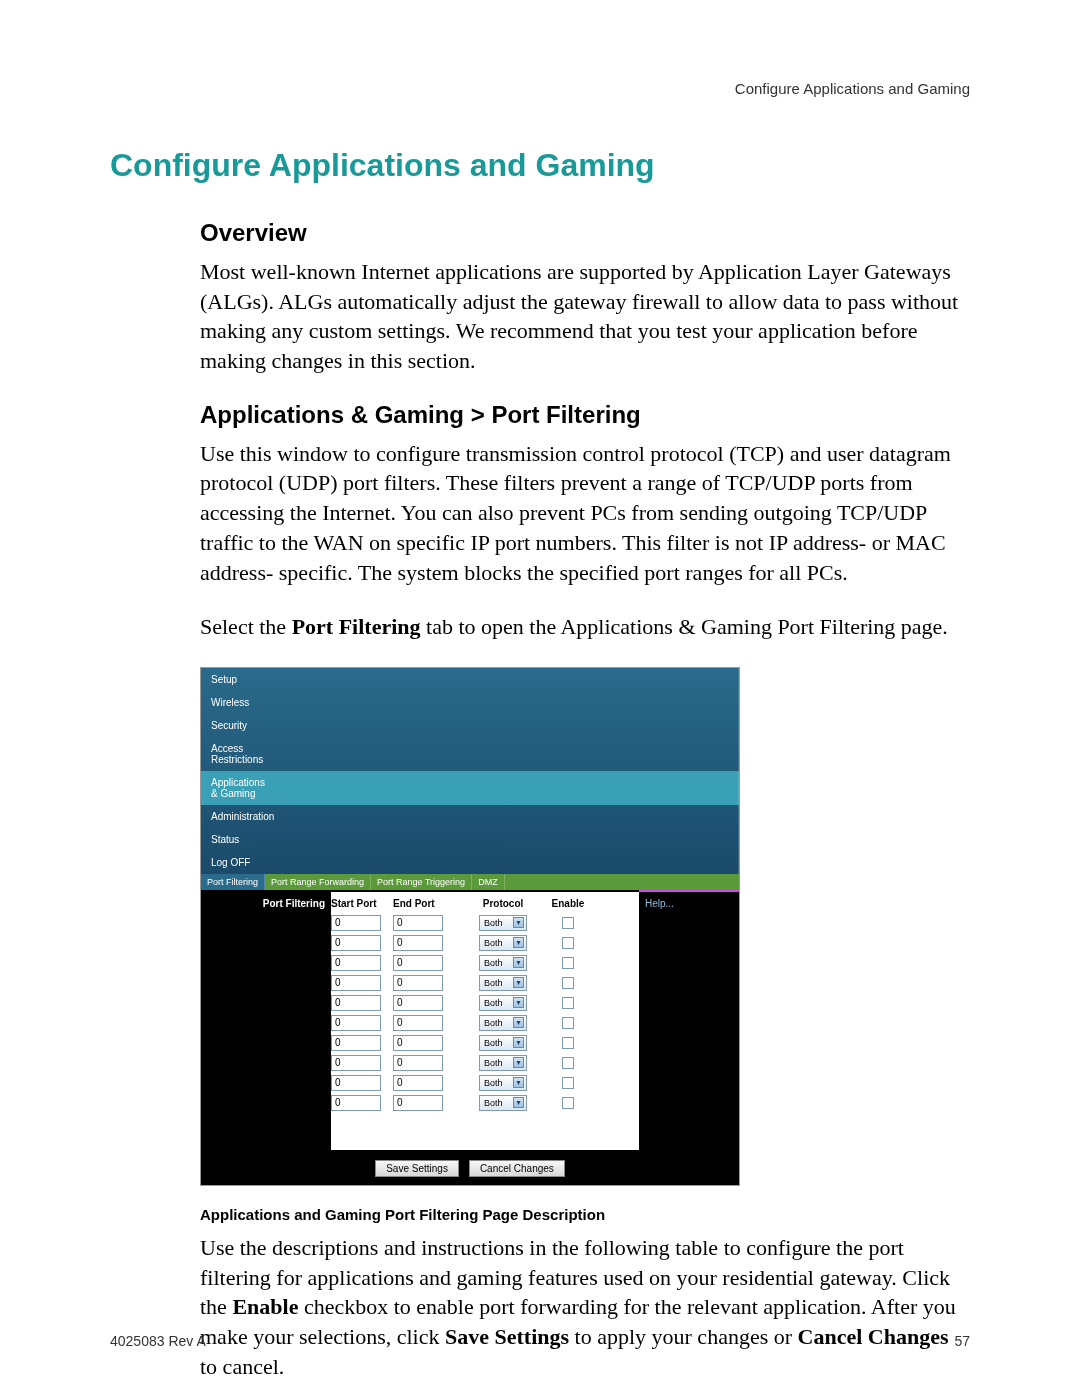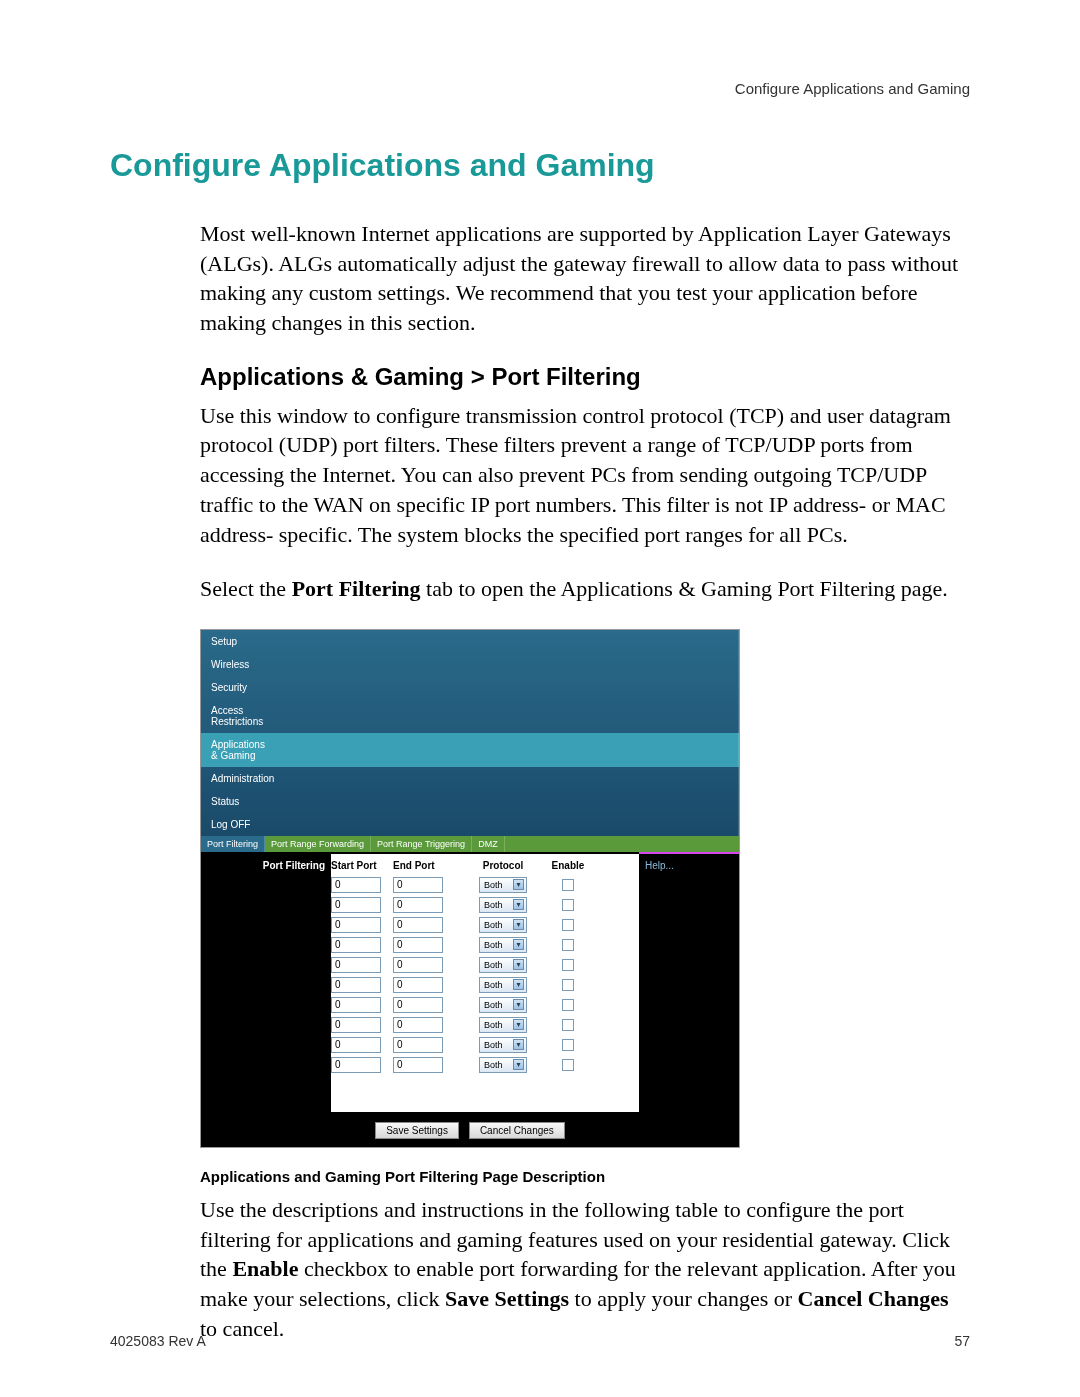--- a/index.html
+++ b/index.html
@@ -193,20 +193,21 @@
   b { font-weight: bold; }
 </style>
 </head>
 <body>
 
 <div class="page">
   <div class="header-right">Configure Applications and Gaming</div>
 
   <h1 class="title">Configure Applications and Gaming</h1>
 
+  <h2 class="section-heading">Overview</h2>
   <p class="body-text">Most well-known Internet applications are supported by Application Layer Gateways (ALGs). ALGs automatically adjust the gateway firewall to allow data to pass without making any custom settings. We recommend that you test your application before making changes in this section.</p>
 
   <h2 class="section-heading">Applications &amp; Gaming &gt; Port Filtering</h2>
   <p class="body-text">Use this window to configure transmission control protocol (TCP) and user datagram protocol (UDP) port filters. These filters prevent a range of TCP/UDP ports from accessing the Internet. You can also prevent PCs from sending outgoing TCP/UDP traffic to the WAN on specific IP port numbers. This filter is not IP address- or MAC address- specific. The system blocks the specified port ranges for all PCs.</p>
   <p class="body-text">
     <span>Select the </span><b>Port Filtering</b><span> tab to open the Applications &amp; Gaming Port Filtering page.</span>
   </p>
 
   <div class="screenshot">
     <div class="nav-tabs" id="nav-tabs">

